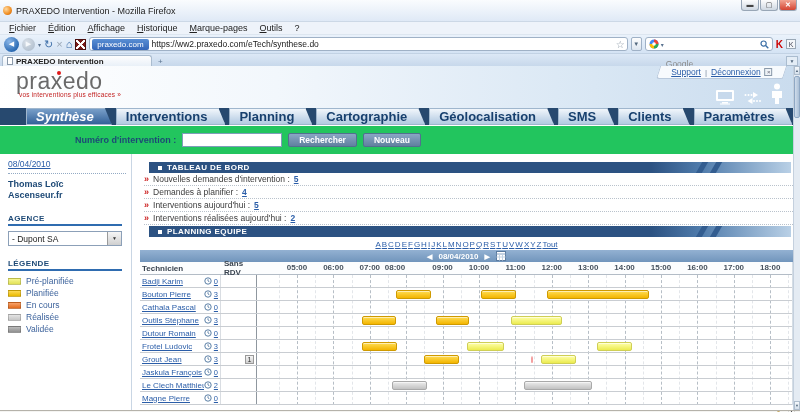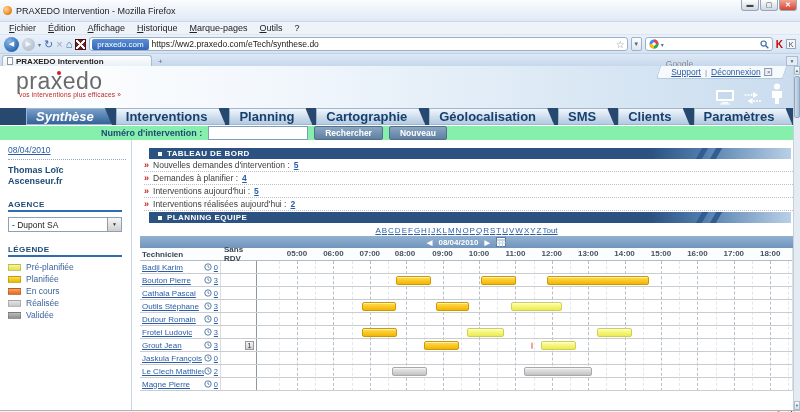--- a/index.html
+++ b/index.html
@@ -76,22 +76,22 @@
   .hdr-icons { position:absolute; top:17px; right:10px; display:flex; align-items:flex-end; gap:9px; }
 
   .nav-tabs { height:17px; background:#27496f; display:flex; align-items:stretch; padding-left:26px; flex:none; }
   .ntab { margin-right:4px; padding:0 14px 0 10px; display:flex; align-items:center; font-size:13px; font-weight:bold;
           color:#17406e; background:linear-gradient(#f5f9fd,#c2d5e8 70%,#b0c8e0); 
           clip-path:polygon(0 0, calc(100% - 7px) 0, 100% 100%, 0 100%);
           box-shadow:inset 0 0 0 1px #9fb6cd; white-space:nowrap;}
   .ntab.active { background:linear-gradient(#7da3cc,#2f5e96); color:#fff; font-style:italic; }
   .ntab-label { padding-right:4px; }
 
-  .search-row { height:15px; background:#86efac; border-top:1px solid #fff; display:flex; align-items:center;
-                padding-left:101px; gap:6px; flex:none; }
+  .search-row { height:29px; background:#22c55e; border-top:1px solid #fff; display:flex; align-items:center;
+                padding-left:75px; gap:6px; flex:none; }
   .search-label { color:#1d4976; font-weight:bold; font-size:9px; }
   .search-input { width:100px; height:14px; border:1px solid #7f9db9; font-size:9px; padding:0 2px; background:#fff;}
   .pbtn { background:linear-gradient(#8aa6c4,#60809f); border:1px solid #51708e; color:#fff; font-size:8.5px; font-weight:bold;
           padding:1px 10px; border-radius:2px; white-space:nowrap;}
 
   .body-row { flex:1; display:flex; overflow:hidden; }
   .sidebar { width:132px; border-right:1px solid #c9d6e4; padding:5px 0 0 8px; flex:none; }
   .side-date { color:#2a5da8; font-size:8.5px; text-decoration:underline; }
   .dotted-sep { width:118px; border-bottom:1px dotted #93aac4; margin:4px 0 5px; }
   .side-user { color:#1d4976; font-weight:bold; font-size:9px; line-height:11px; }
@@ -417,21 +417,21 @@
         </div>
 
         <div class="ptable">
           <div class="phead">
             <div class="c-tech">Technicien</div>
             <div class="c-rdv">Sans RDV</div>
             <div class="c-grid" id="hourHead">
                 <span class="hh" style="left: 22px;">05:00</span>
                 <span class="hh" style="left: 58.4px;">06:00</span>
                 <span class="hh" style="left: 94.8px;">07:00</span>
-                <span class="hh" style="left: 130px;">08:00</span>
+                <span class="hh" style="left: 120px;">08:00</span>
                 <span class="hh" style="left: 167.6px;">09:00</span>
                 <span class="hh" style="left: 204px;">10:00</span>
                 <span class="hh" style="left: 240.4px;">11:00</span>
                 <span class="hh" style="left: 276.8px;">12:00</span>
                 <span class="hh" style="left: 313.2px;">13:00</span>
                 <span class="hh" style="left: 349.6px;">14:00</span>
                 <span class="hh" style="left: 386px;">15:00</span>
                 <span class="hh" style="left: 422.4px;">16:00</span>
                 <span class="hh" style="left: 458.8px;">17:00</span>
                 <span class="hh" style="left: 495.2px;">18:00</span>

